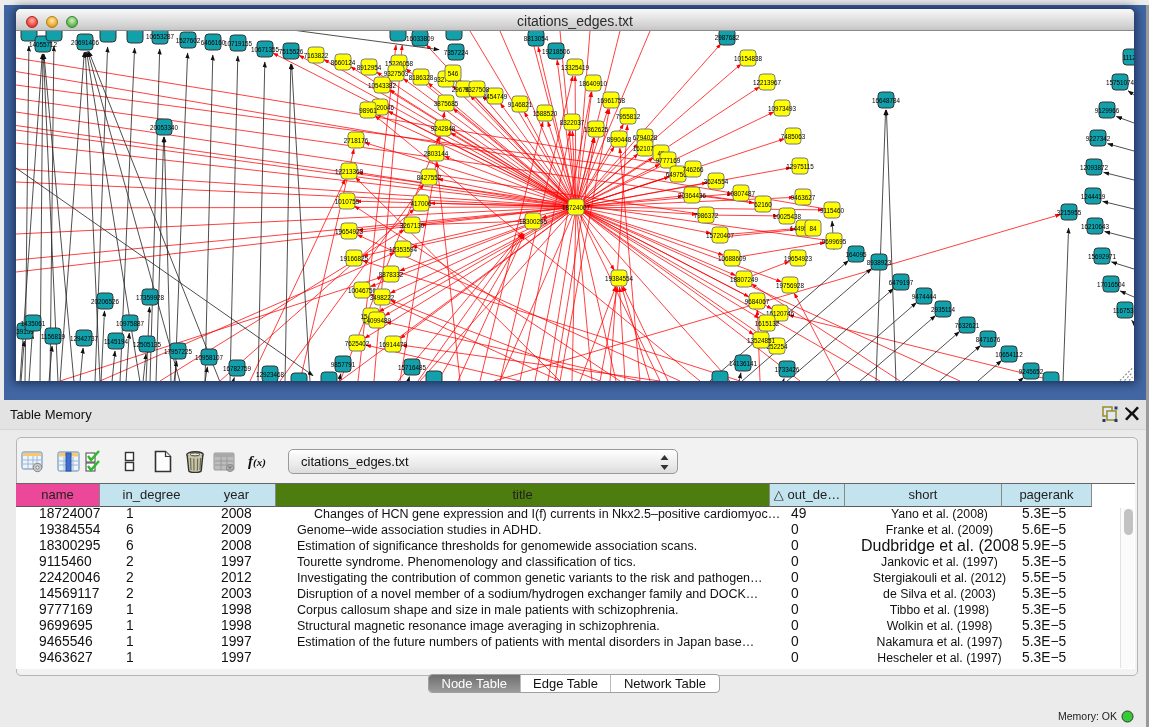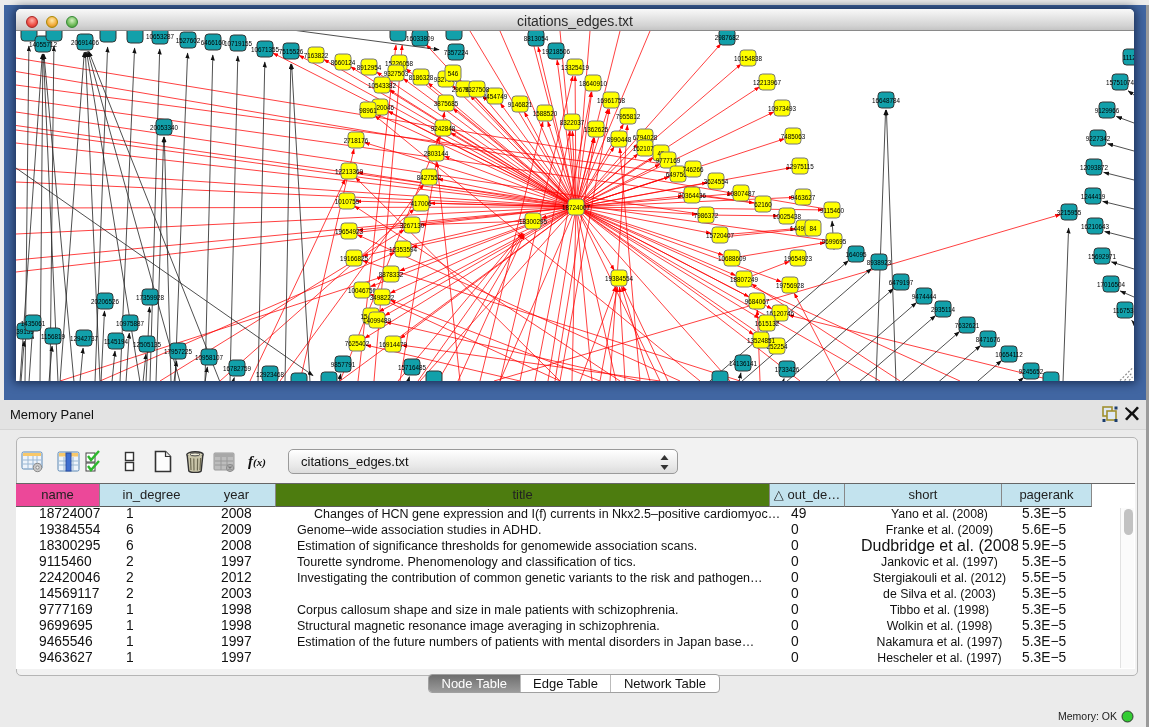--- a/index.html
+++ b/index.html
@@ -541,21 +541,21 @@
 <g stroke="#8a8a8a" stroke-width="1.2" stroke-dasharray="2,1.8">
 <line x1="1120" y1="380.5" x2="1132.5" y2="368"></line>
 <line x1="1124.5" y1="380.5" x2="1132.5" y2="372.5"></line>
 <line x1="1129" y1="380.5" x2="1132.5" y2="377"></line>
 </g>
 </svg>
   </div>
 </div>
 <div class="tablepanel">
   <div class="tp-head">
-      <span style="position:absolute;left:10px;top:7px;font-size:13px;color:#111">Memory Panel</span>
+      <span style="position:absolute;left:10px;top:7px;font-size:13px;color:#111">Table Memory</span>
     <svg style="position:absolute;left:1102px;top:6px" width="17" height="17" viewBox="0 0 17 17">
       <rect x="1" y="1" width="9" height="9" fill="#dfe9f5" stroke="#a09030" stroke-width="1.6"></rect>
       <rect x="5" y="5" width="9" height="9" fill="#dfe9f5" stroke="#a09030" stroke-width="1.6"></rect>
       <rect x="12.5" y="0.5" width="3" height="3" fill="#1c3e6e"></rect>
       <rect x="0.5" y="13" width="3" height="3" fill="#1c3e6e"></rect>
       <rect x="12.5" y="13" width="3" height="3" fill="#1c3e6e"></rect>
     </svg>
     <svg style="position:absolute;left:1124px;top:6px" width="16" height="15" viewBox="0 0 16 15">
       <path d="M2 1 L8 6 L13 0.5 L15 2 L10 7.5 L15 13 L13 14.5 L8 9 L3 14.5 L1 13 L6 7.5 L1 2.5 z" fill="#111"></path>
     </svg>
@@ -682,20 +682,21 @@
     <div class="td" style="left:205px;width:70px">2012</div>
     <div class="td" style="left:281px;width:487px;font-size:12.5px">Investigating the contribution of common genetic variants to the risk and pathogen…</div>
     <div class="td" style="left:775px;width:69px">0</div>
     <div class="td" style="left:845px;width:157px;text-align:center;font-size:12.3px">Stergiakouli et al. (2012)</div>
     <div class="td" style="left:1006px;width:86px">5.5E−5</div>
   </div>
 <div class="tr" style="top:585.5px">
     <div class="td" style="left:23px;width:76px">14569117</div>
     <div class="td" style="left:110px;width:86px">2</div>
     <div class="td" style="left:205px;width:70px">2003</div>
+    <div class="td" style="left:281px;width:487px;font-size:12.5px">Disruption of a novel member of a sodium/hydrogen exchanger family and DOCK…</div>
     <div class="td" style="left:775px;width:69px">0</div>
     <div class="td" style="left:845px;width:157px;text-align:center;font-size:12.3px">de Silva et al. (2003)</div>
     <div class="td" style="left:1006px;width:86px">5.3E−5</div>
   </div>
 <div class="tr" style="top:601.5px">
     <div class="td" style="left:23px;width:76px">9777169</div>
     <div class="td" style="left:110px;width:86px">1</div>
     <div class="td" style="left:205px;width:70px">1998</div>
     <div class="td" style="left:281px;width:487px;font-size:12.5px">Corpus callosum shape and size in male patients with schizophrenia.</div>
     <div class="td" style="left:775px;width:69px">0</div>

